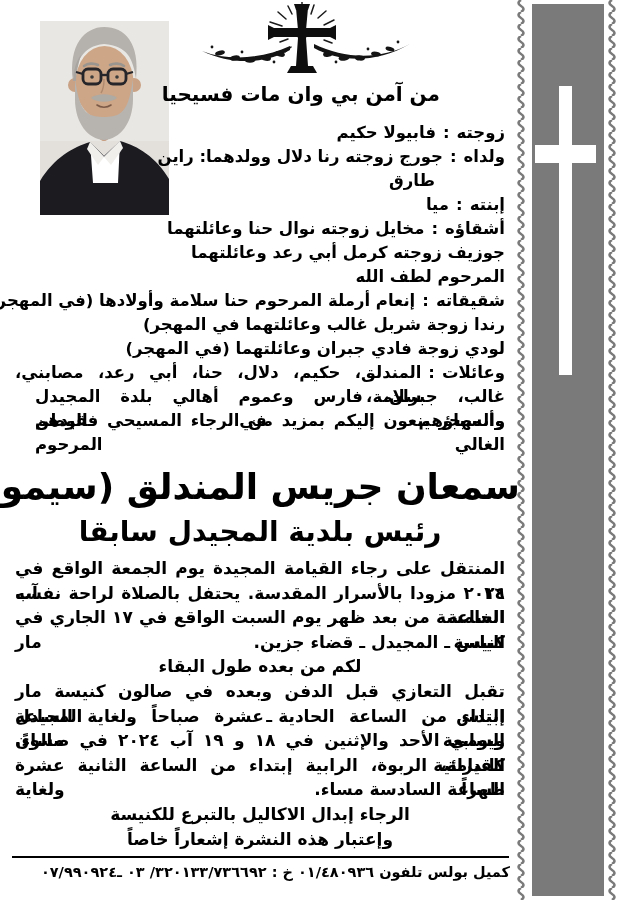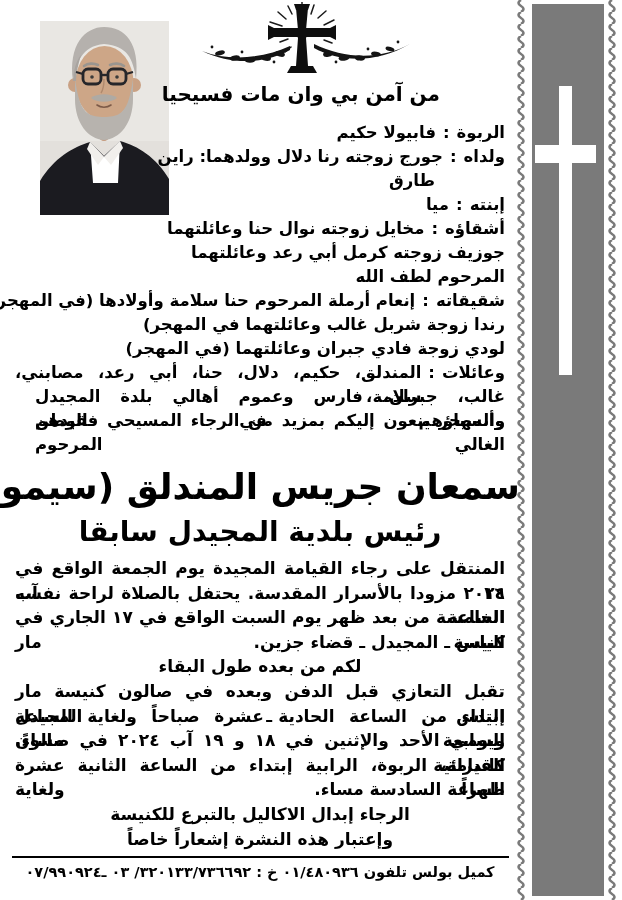--- a/index.html
+++ b/index.html
@@ -47,21 +47,21 @@
                   font-size:28px;line-height:36px;white-space:nowrap;}
 
   
   .bodytext{position:absolute;left:15px;top:556px;width:490px;font-size:17px;line-height:24.6px;}
   .jline{text-align:justify;text-align-last:justify;height:24.6px;}
   .rline{text-align:right;height:24.6px;}
   .cline{text-align:center;height:24.6px;}
 
   
   .footer-rule{position:absolute;left:12px;top:856px;width:497px;border-top:2px solid #000;}
-  .footer{position:absolute;left:10px;top:864px;width:500px;text-align:center;
+  .footer{position:absolute;left:10px;top:864px;width:500px;
           font-size:14.5px;white-space:nowrap;direction:rtl;}
 </style>
 </head>
 <body>
 
 <div class="page">
 
   <svg class="wave inner" viewBox="0 0 12 900" preserveAspectRatio="none">
     <defs>
       <pattern id="wv1" width="12" height="12" patternUnits="userSpaceOnUse">
@@ -161,21 +161,21 @@
         <circle cx="146" cy="60" r="1.4"></circle>
       <circle cx="178" cy="47" r="1.4"></circle>
         <circle cx="208" cy="40" r="1.4"></circle>
     </g>
   </svg>
 
   <div class="motto">من آمن بي وان مات فسيحيا</div>
 
   <div class="family">
     <div class="frow">
-      <span class="flabel">الربوة</span>
+      <span class="flabel">زوجته</span>
         <span class="fcolon">:</span>
         <span class="ftext">فابيولا حكيم</span>
     </div>
     <div class="frow">
       <span class="flabel">ولداه</span>
         <span class="fcolon">:</span>
         <span class="ftext">جورج زوجته رنا دلال وولدهما: راين</span>
     </div>
     <div class="fline findent">طارق</div>
     <div class="frow">

